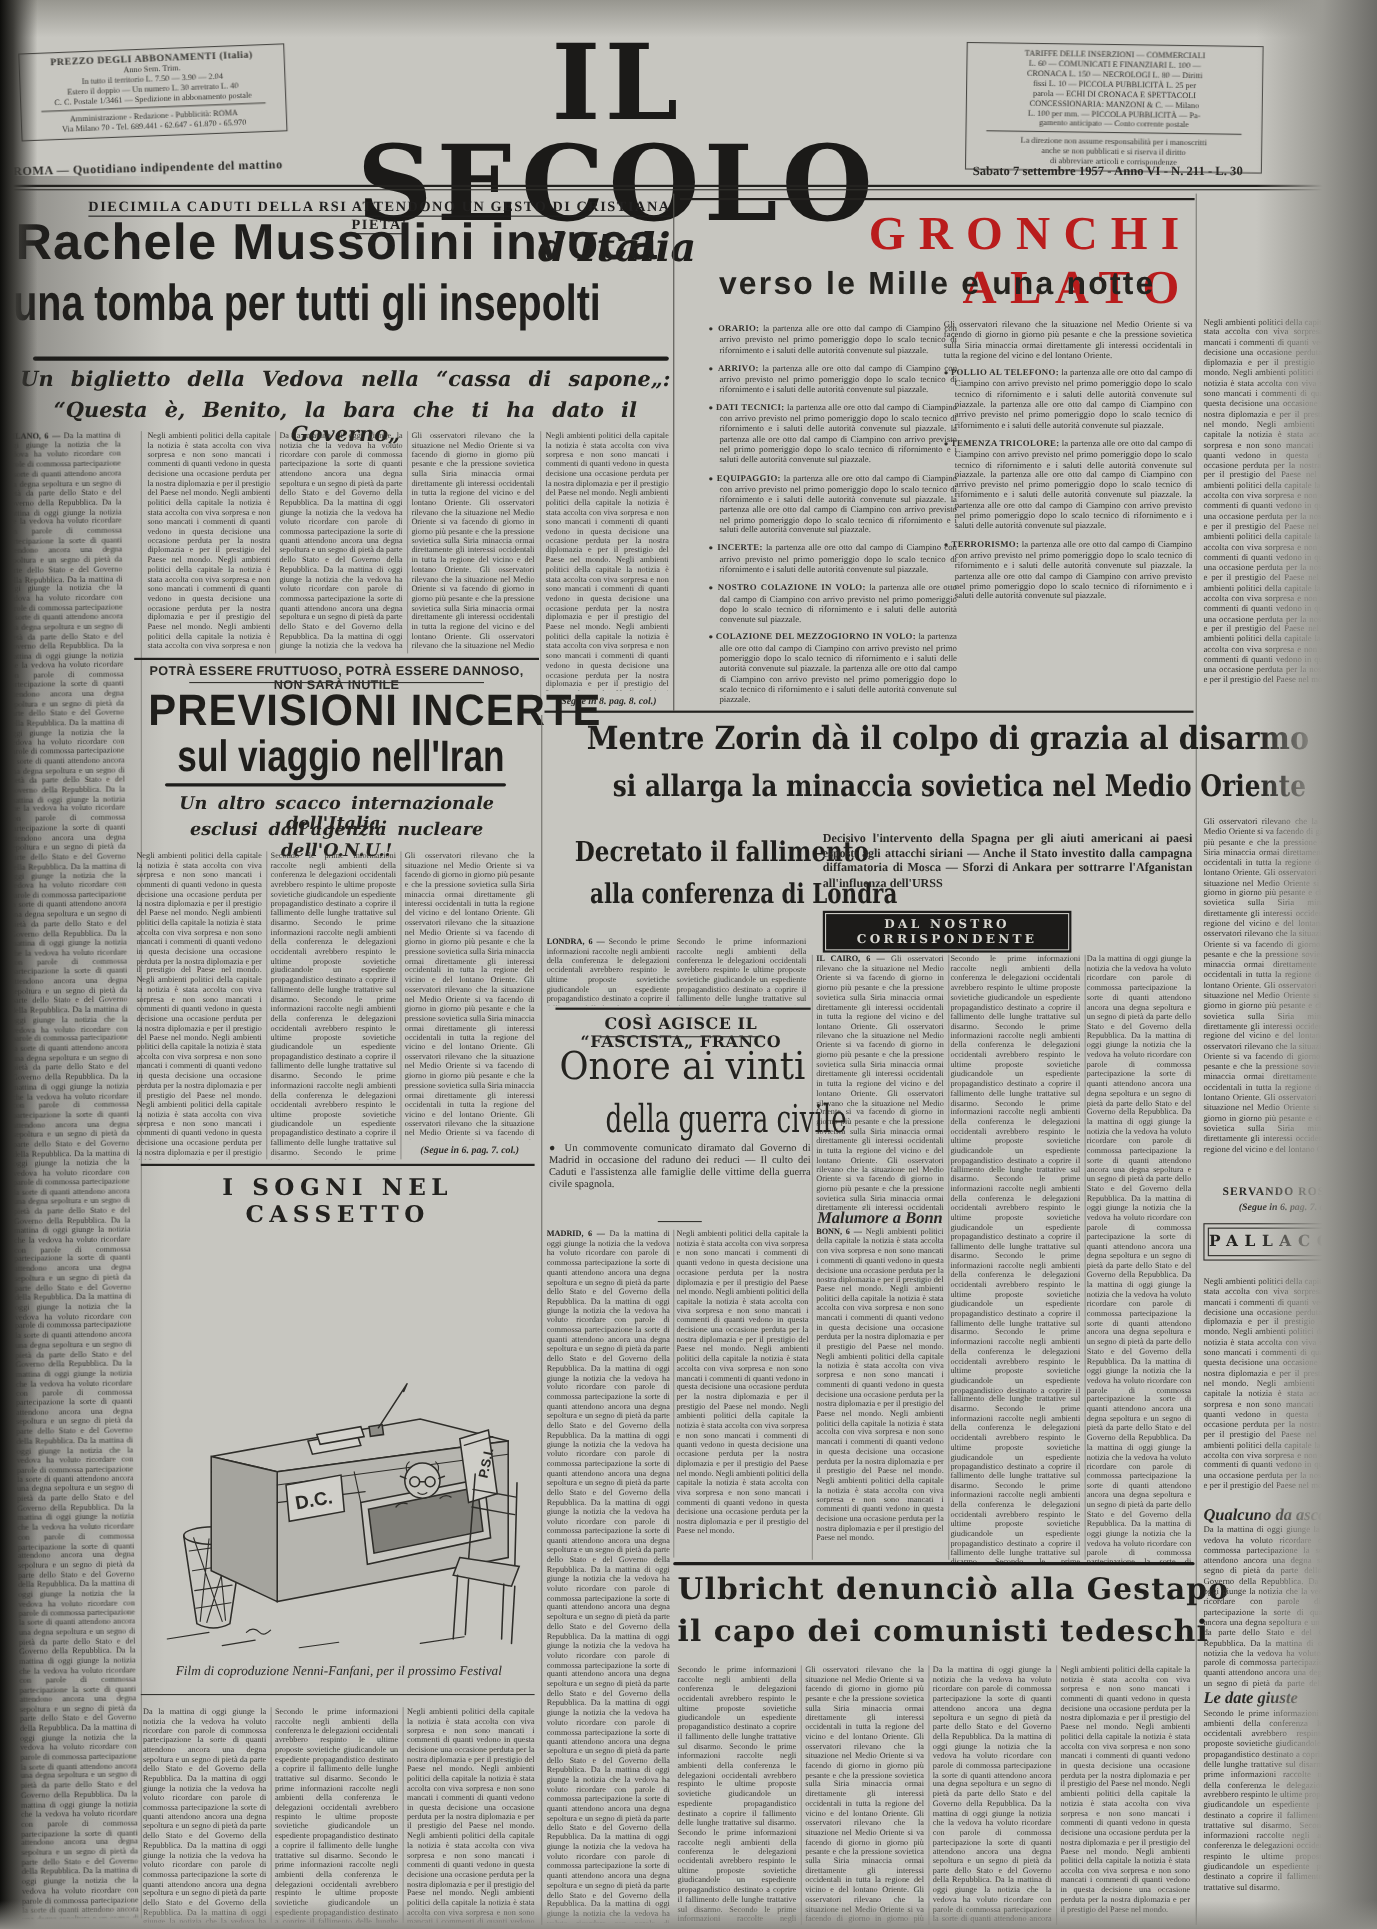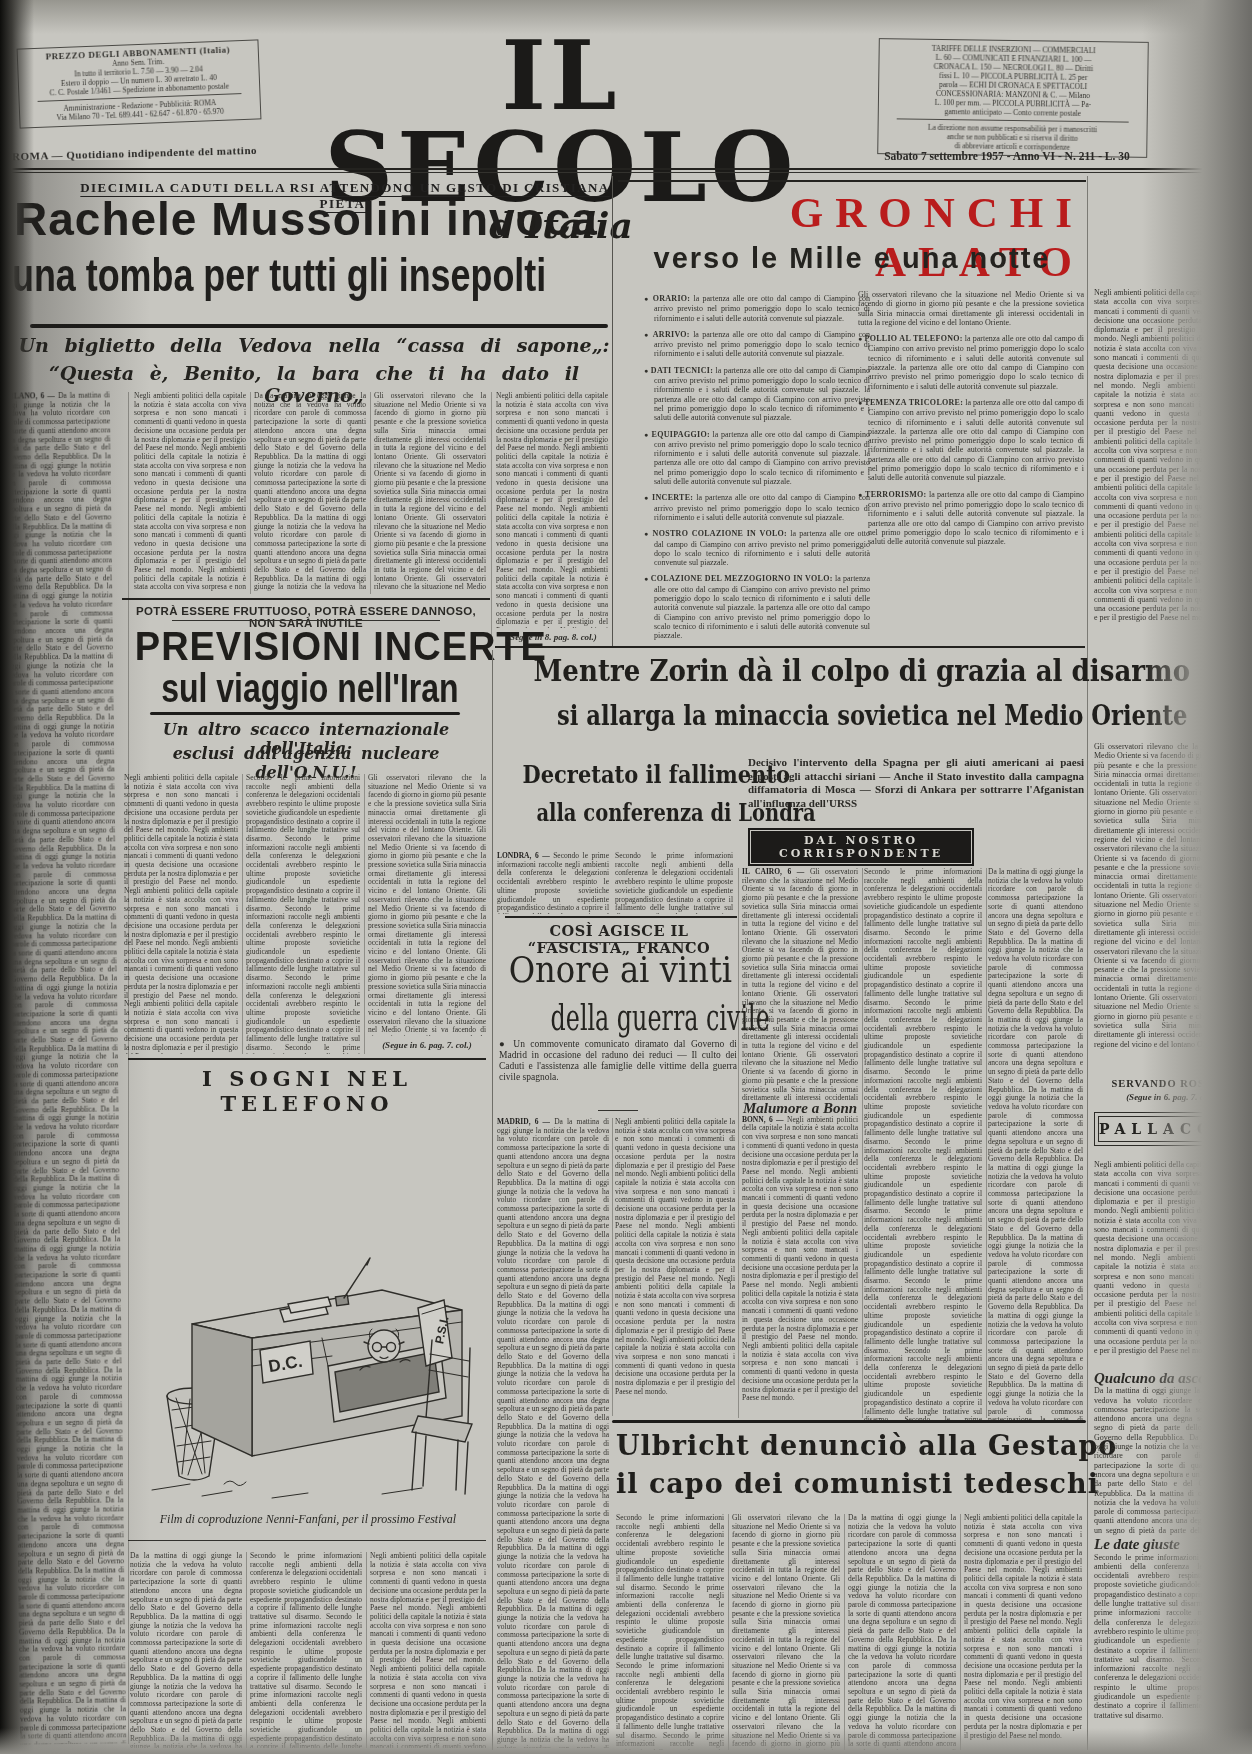--- a/index.html
+++ b/index.html
@@ -291,21 +291,21 @@
   </div>
   <div class="abs body7" style="left:368px;top:774px;width:118px;height:262px;">
     <span>Gli osservatori rilevano che la situazione nel Medio Oriente si va facendo di giorno in giorno più pesante e che la pressione sovietica sulla Siria minaccia ormai direttamente gli interessi occidentali in tutta la regione del vicino e del lontano Oriente. Gli osservatori rilevano che la situazione nel Medio Oriente si va facendo di giorno in giorno più pesante e che la pressione sovietica sulla Siria minaccia ormai direttamente gli interessi occidentali in tutta la regione del vicino e del lontano Oriente. Gli osservatori rilevano che la situazione nel Medio Oriente si va facendo di giorno in giorno più pesante e che la pressione sovietica sulla Siria minaccia ormai direttamente gli interessi occidentali in tutta la regione del vicino e del lontano Oriente. Gli osservatori rilevano che la situazione nel Medio Oriente si va facendo di giorno in giorno più pesante e che la pressione sovietica sulla Siria minaccia ormai direttamente gli interessi occidentali in tutta la regione del vicino e del lontano Oriente. Gli osservatori rilevano che la situazione nel Medio Oriente si va facendo di giorno in giorno più pesante e che la pressione sovietica sulla Siria minaccia ormai direttamente gli interessi occidentali in tutta la regione del vicino e del lontano Oriente.</span>
   </div>
   <div class="abs segue" style="left:368px;top:1040px;width:118px;">(Segue in 6. pag. 7. col.)</div>
   <div class="abs vrule" style="left:242px;top:774px;height:280px;"></div>
   <div class="abs vrule" style="left:364px;top:774px;height:280px;"></div>
   <div class="abs vrule" style="left:492px;top:650px;height:1100px;background:#6f6e68;"></div>
 
   <div class="abs hrule2" style="left:128px;top:1058px;width:358px;"></div>
-  <div class="abs cartoon-title" style="left:128px;top:1066px;width:358px;">I SOGNI NEL TELEFONO</div>
+  <div class="abs cartoon-title" style="left:128px;top:1066px;width:358px;">I SOGNI NEL CASSETTO</div>
 
   <svg class="abs" style="left:132px;top:1098px;" width="350" height="404" viewBox="0 0 350 404">
     <g stroke="#2e2d29" stroke-width="1.4" fill="none" stroke-linecap="round">
 
       <path d="M20,392 l38,-6 M70,398 l30,-5 M250,396 l40,-6 M140,400 l36,-5" stroke-width="1"></path>
 
       <g>
         <ellipse cx="62" cy="298" rx="27" ry="8" fill="#c3c2bc"></ellipse>
         <path d="M35,298 L47,378 M89,298 L77,378 M47,378 Q62,386 77,378"></path>
         <path d="M40,312 L84,306 M43,330 L81,324 M45,348 L79,343 M46,364 L78,359" stroke-width="1"></path>

